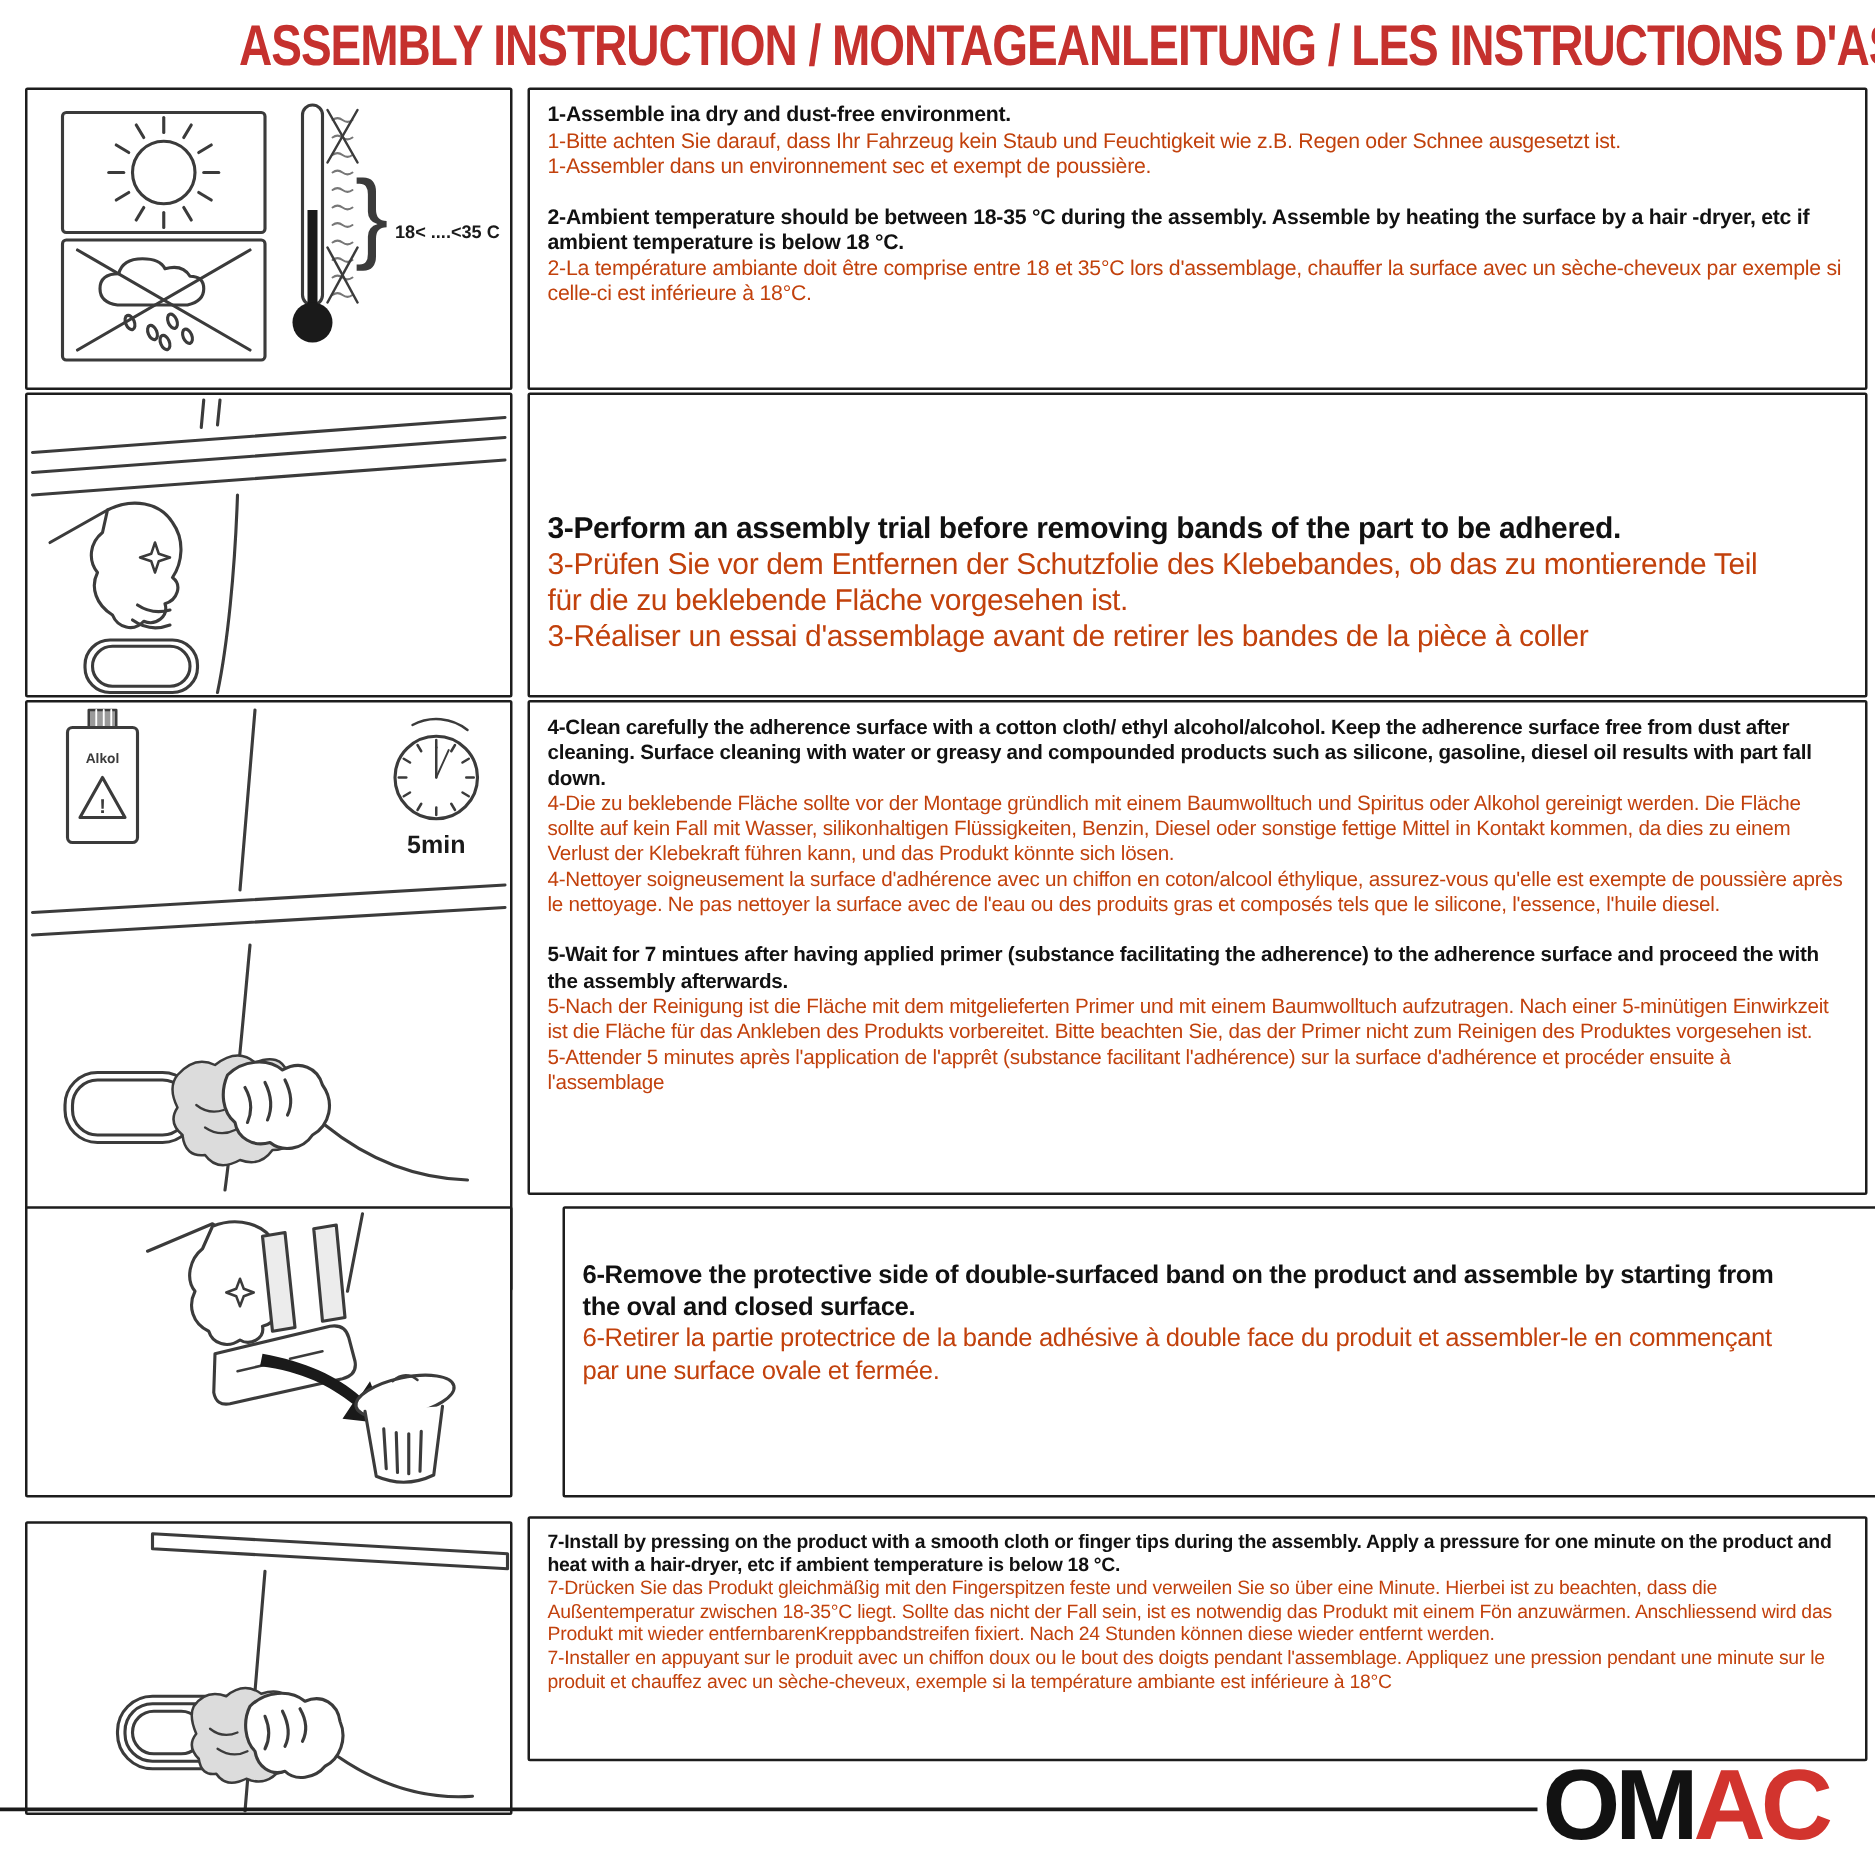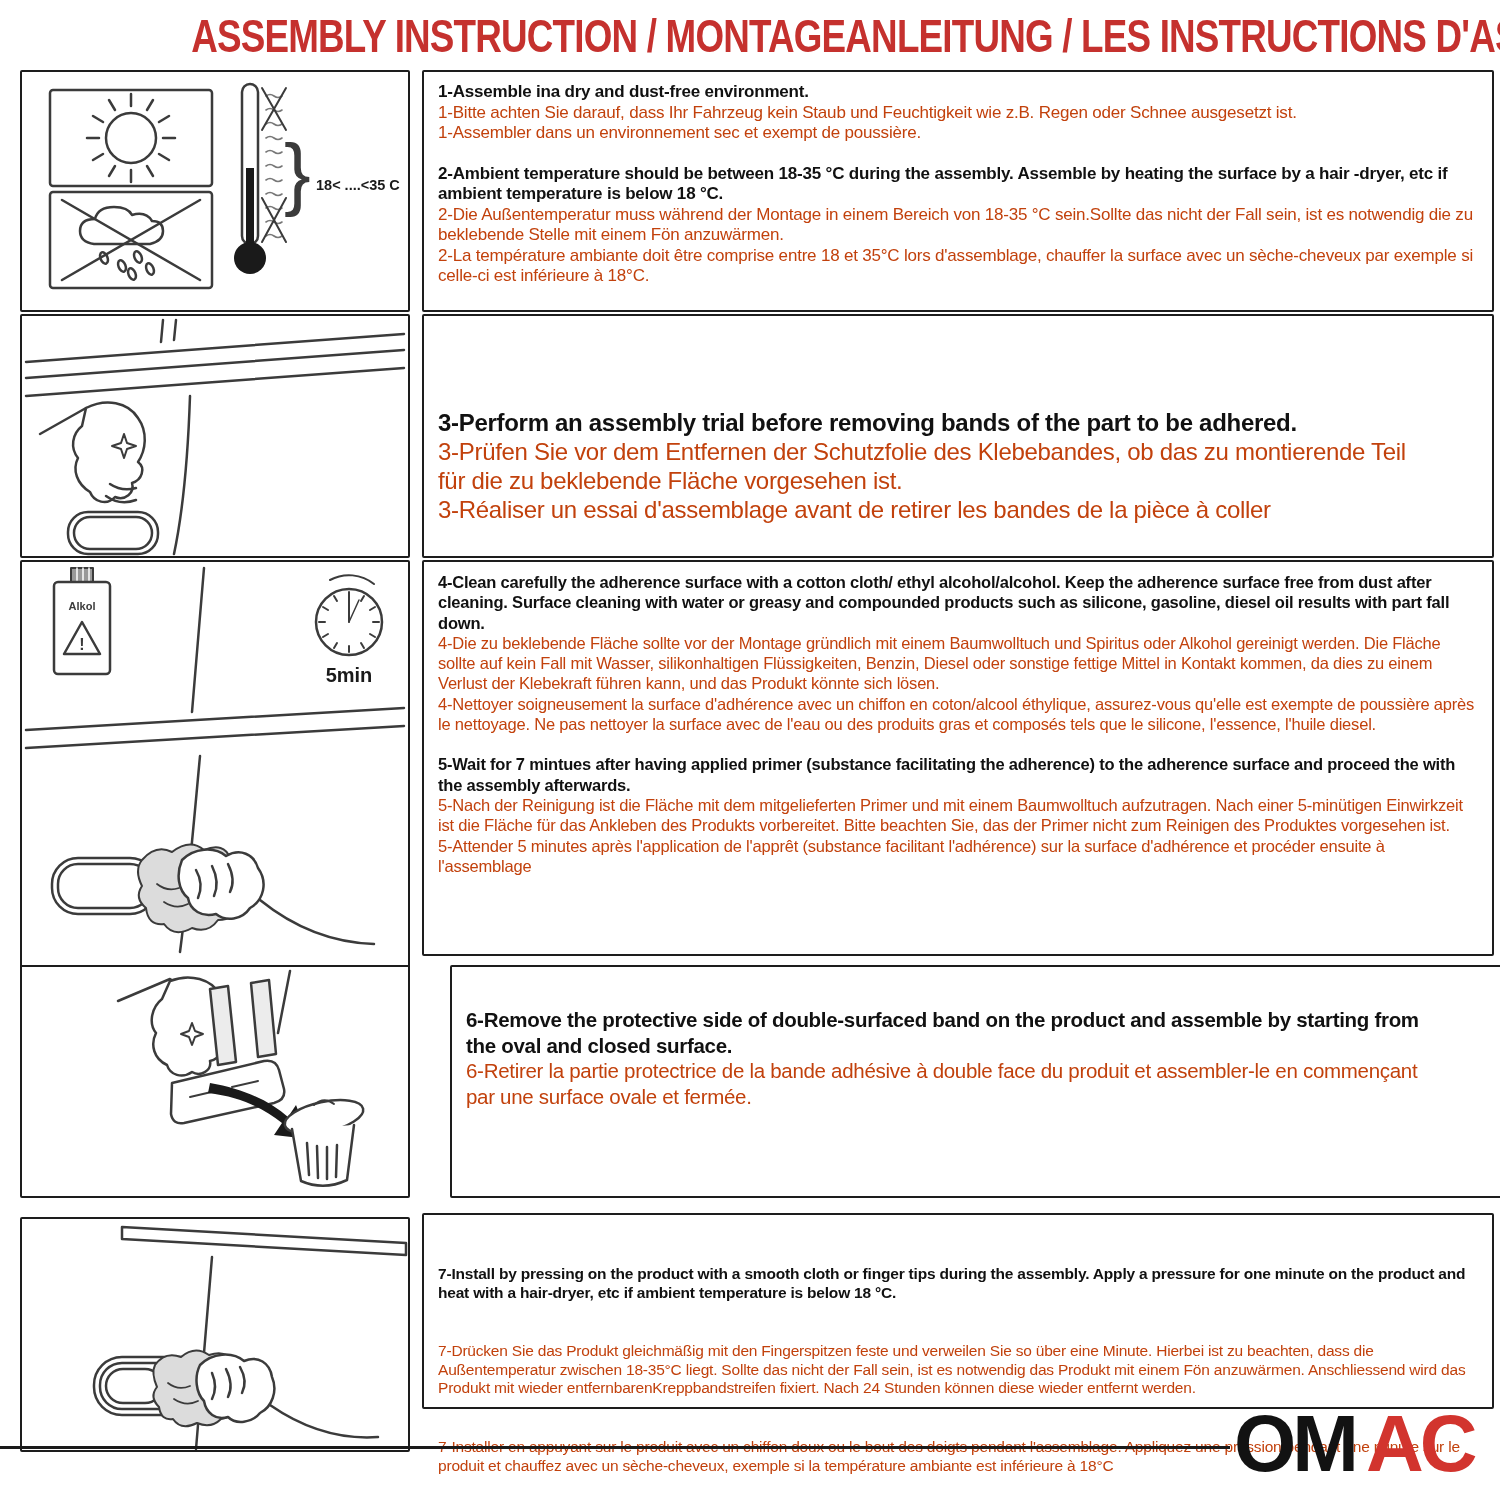--- a/index.html
+++ b/index.html
@@ -5,30 +5,30 @@
   html,body{margin:0;padding:0;background:#ffffff;}
   body{width:1500px;height:1500px;position:relative;font-family:"Liberation Sans","DejaVu Sans",sans-serif;color:#1c1c1c;overflow:hidden;}
   .page{position:absolute;inset:0;background:#fff;}
   .title-wrap{position:absolute;top:10px;left:0;width:1500px;text-align:center;}
   .title{display:inline-block;font-weight:700;font-size:46px;line-height:52px;color:#c5312e;white-space:nowrap;transform:scaleX(0.80);transform-origin:50% 50%;letter-spacing:-1px;}
   .imgbox{position:absolute;left:20px;width:390px;border:2px solid #1d1d1d;border-radius:2px;background:#fff;box-sizing:border-box;}
   .textbox{position:absolute;left:422px;width:1072px;border:2px solid #1d1d1d;border-radius:2px;background:#fff;box-sizing:border-box;padding:10px 16px 6px 14px;}
   .textbox p{margin:0;}
   .t-sm p{font-size:17px;line-height:20.5px;letter-spacing:-0.2px;}
   .t-sm3 p{font-size:16.5px;line-height:20.3px;letter-spacing:-0.2px;}
-  .t-sm5 p{font-size:15.5px;line-height:18.6px;letter-spacing:-0.2px;margin-top:40px;}
+  .t-sm5 p{font-size:15.5px;line-height:18.6px;letter-spacing:-0.2px;}
   .t-lg p{font-size:24px;line-height:29px;letter-spacing:-0.3px;max-width:980px;}
   .t-md p{font-size:20.5px;line-height:25.5px;letter-spacing:-0.3px;max-width:960px;}
   .b{font-weight:700;color:#111;}
   .r{font-weight:400;color:#c2410c;}
   .gap{height:20px;}
   .rule{position:absolute;top:1446px;left:0;width:1230px;height:3px;background:#1a1a1a;}
   .logo{position:absolute;left:1234px;top:1404px;font-weight:800;font-size:80px;line-height:80px;letter-spacing:-4px;white-space:nowrap;}
   .logo .om{color:#121212;}
-  .logo .ac{color:#d2342e;padding-left:11px;}
+  .logo .ac{color:#d2342e;}
   svg{display:block;}
   svg text{font-family:"Liberation Sans","DejaVu Sans",sans-serif;}
 </style>
 </head>
 <body>
 
 <div class="page">
 
   <div class="title-wrap">
     <div class="title">ASSEMBLY INSTRUCTION / MONTAGEANLEITUNG / LES INSTRUCTIONS D'ASSEMBLAGE</div>
@@ -90,21 +90,20 @@
         <text x="294" y="118" font-size="14.5" font-weight="bold" fill="#1a1a1a" stroke="none">18&lt; ....&lt;35 C</text>
       </g>
     </svg>
   </div>
   <div class="textbox t-sm" style="top:70px;height:242px;">
     <p class="b">1-Assemble ina dry and dust-free environment.</p>
     <p class="r">1-Bitte achten Sie darauf, dass Ihr Fahrzeug kein Staub und Feuchtigkeit wie z.B. Regen oder Schnee ausgesetzt ist.</p>
     <p class="r">1-Assembler dans un environnement sec et exempt de poussière.</p>
     <div class="gap"></div>
     <p class="b">2-Ambient temperature should be between 18-35 °C  during the assembly. Assemble by heating the surface by a hair -dryer, etc if ambient temperature is below 18 °C.</p>
-    <p class="r">2-Die Außentemperatur muss während der Montage in einem Bereich von 18-35 °C  sein.Sollte das nicht der Fall sein, ist es notwendig die zu beklebende Stelle mit einem Fön anzuwärmen.</p>
     <p class="r">2-La température ambiante doit être comprise entre 18 et 35°C lors d'assemblage, chauffer la surface avec un sèche-cheveux par exemple si celle-ci est inférieure à 18°C.</p>
   </div>
 
   <div class="imgbox" style="top:314px;height:244px;">
     <svg width="386" height="240" viewBox="0 0 386 240">
       <g stroke="#3b3b3b" fill="none" stroke-width="2.5" stroke-linecap="round" stroke-linejoin="round">
         <g>
           <line x1="141" y1="4" x2="139" y2="26"></line>
             <line x1="154" y1="4" x2="152" y2="24"></line>
           <line x1="4" y1="46" x2="382" y2="18"></line>

